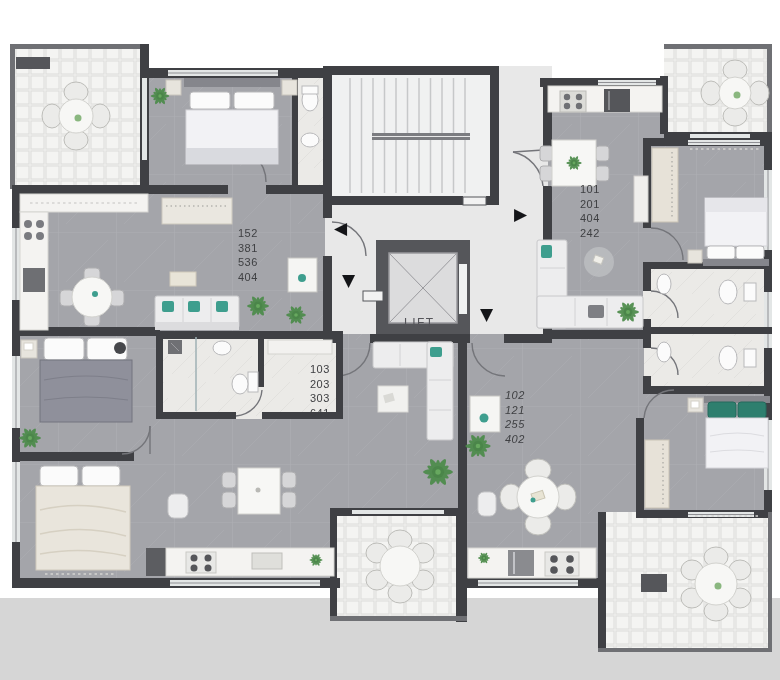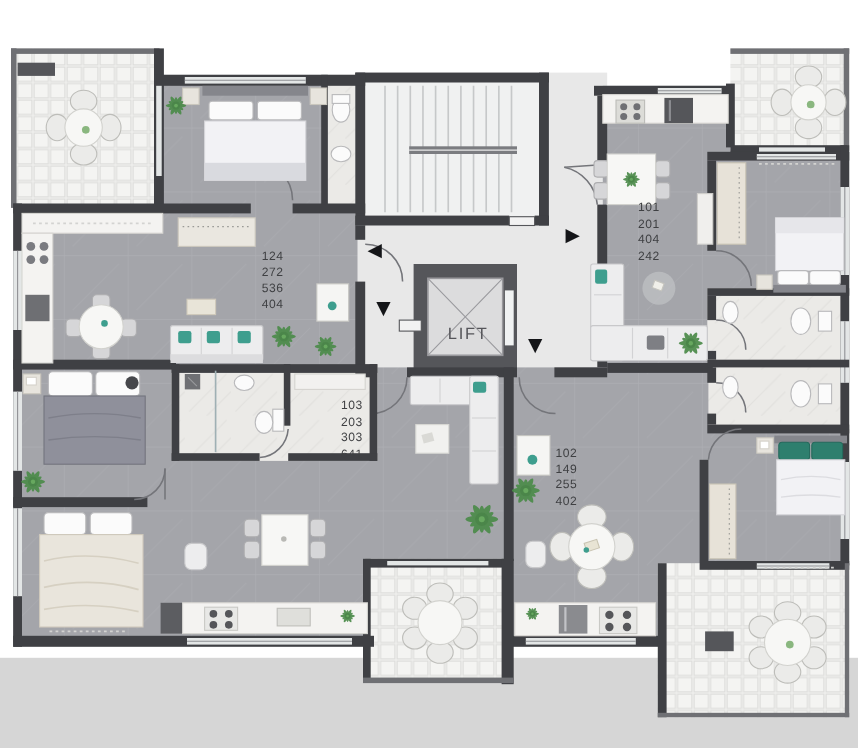--- a/index.html
+++ b/index.html
@@ -17,22 +17,22 @@
   .tableW{fill:#f7f7f5;stroke:#d2d2ce;stroke-width:1;}
   .sofa{fill:#ededee;stroke:#c8c8ca;stroke-width:1;}
   .cush{stroke:#d2d2d4;stroke-width:1;}
   .teal{fill:#3e9e8e;}
   .arc{fill:none;stroke:#74757a;stroke-width:1.4;}
   .dash{stroke:#d3d3d1;stroke-width:1.5;stroke-dasharray:2.5 3;fill:none;}
   .tick{stroke:#9a9a96;stroke-width:1;stroke-dasharray:1.5 3;}
   .fixture{fill:#fbfbfb;stroke:#b9b9bb;stroke-width:1;}
   .unit-label{position:absolute;width:36px;font-size:11px;color:#3f4043;text-align:left;
               line-height:14.5px;letter-spacing:.5px;}
-  .lift-label{position:absolute;left:404px;top:295px;width:40px;font-size:15px;color:#55555a;
-              letter-spacing:1.5px;text-align:right;}
+  .lift-label{position:absolute;left:404px;top:316px;width:40px;font-size:12px;color:#55555a;
+              letter-spacing:1.5px;text-align:left;}
   .arrow{position:absolute;font-size:17px;color:#141518;line-height:1;
          font-family:"DejaVu Sans",sans-serif;}
 </style>
 </head>
 <body>
 
 <div id="canvas">
 <svg width="780" height="680" viewBox="0 0 780 680">
   <defs>
     <pattern id="grayTile" width="58" height="58" patternUnits="userSpaceOnUse">
@@ -473,40 +473,40 @@
     <ellipse class="petal" cx="740" cy="598" rx="11" ry="10"></ellipse>
     <ellipse class="petal" cx="716" cy="611" rx="12" ry="10"></ellipse>
     <ellipse class="petal" cx="692" cy="598" rx="11" ry="10"></ellipse>
     <ellipse class="petal" cx="692" cy="570" rx="11" ry="10"></ellipse>
     <circle class="tableW" cx="716" cy="584" r="21"></circle>
     <circle cx="718" cy="586" r="3.5" fill="#8ab77f"></circle>
   </g>
 </svg>
 
 <div class="unit-label" style="left:238px;top:226px;">
-  <div>124</div>
-  <div>272</div>
+  <div>152</div>
+  <div>381</div>
   <div>536</div>
   <div>404</div>
 </div>
 <div class="unit-label" style="left:580px;top:182px;">
   <div>101</div>
   <div>201</div>
   <div>404</div>
   <div>242</div>
 </div>
 <div class="unit-label" style="left:310px;top:362px;">
   <div>103</div>
   <div>203</div>
   <div>303</div>
   <div>641</div>
 </div>
-<div class="unit-label" style="left:505px;top:405px;">
+<div class="unit-label" style="left:505px;top:388px;font-style:italic;">
   <div>102</div>
-  <div>149</div>
+  <div>121</div>
   <div>255</div>
   <div>402</div>
 </div>
 
 <div class="lift-label">LIFT</div>
 
 <div class="arrow" style="left:334px;top:220px;">◀</div>
 <div class="arrow" style="left:514px;top:206px;">▶</div>
 <div class="arrow" style="left:342px;top:272px;">▼</div>
 <div class="arrow" style="left:480px;top:306px;">▼</div>

